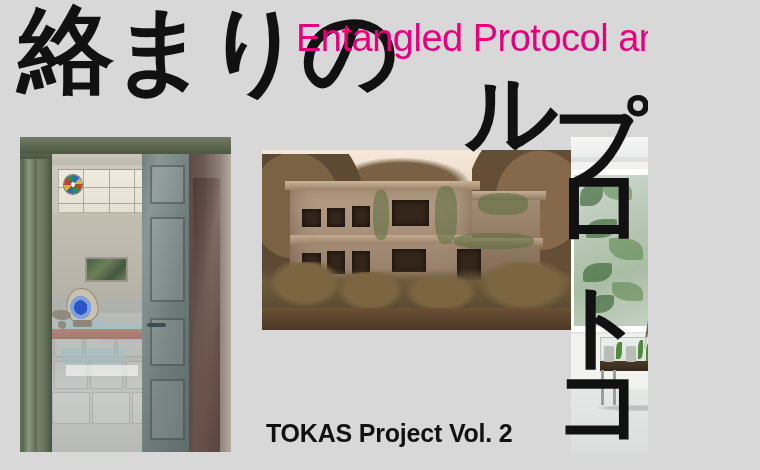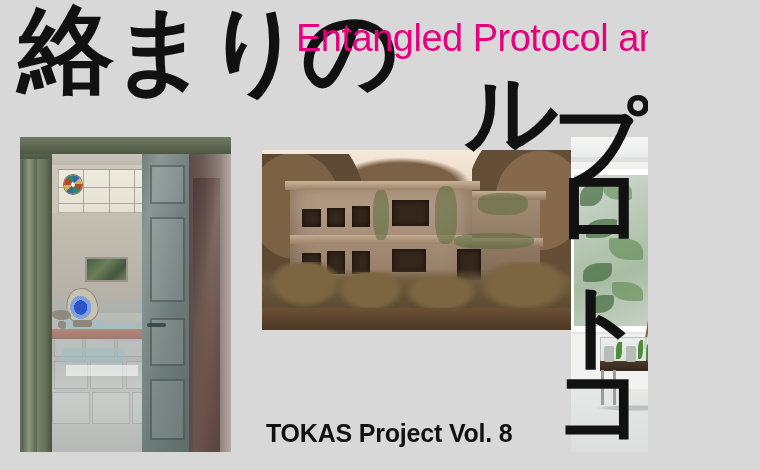--- a/index.html
+++ b/index.html
@@ -276,15 +276,15 @@
   </div>
 
   <div id="title-ja">絡まりの</div>
 
   <div id="title-en">
     <span class="l1">Entangled Protocol and</span>
   </div>
 
   <div id="title-ja-vertical">プロトコル</div>
 
-  <div id="project-label">TOKAS Project Vol. 8</div>
+  <div id="project-label">TOKAS Project Vol. 2</div>
 
 </div>
 
 </body></html>

